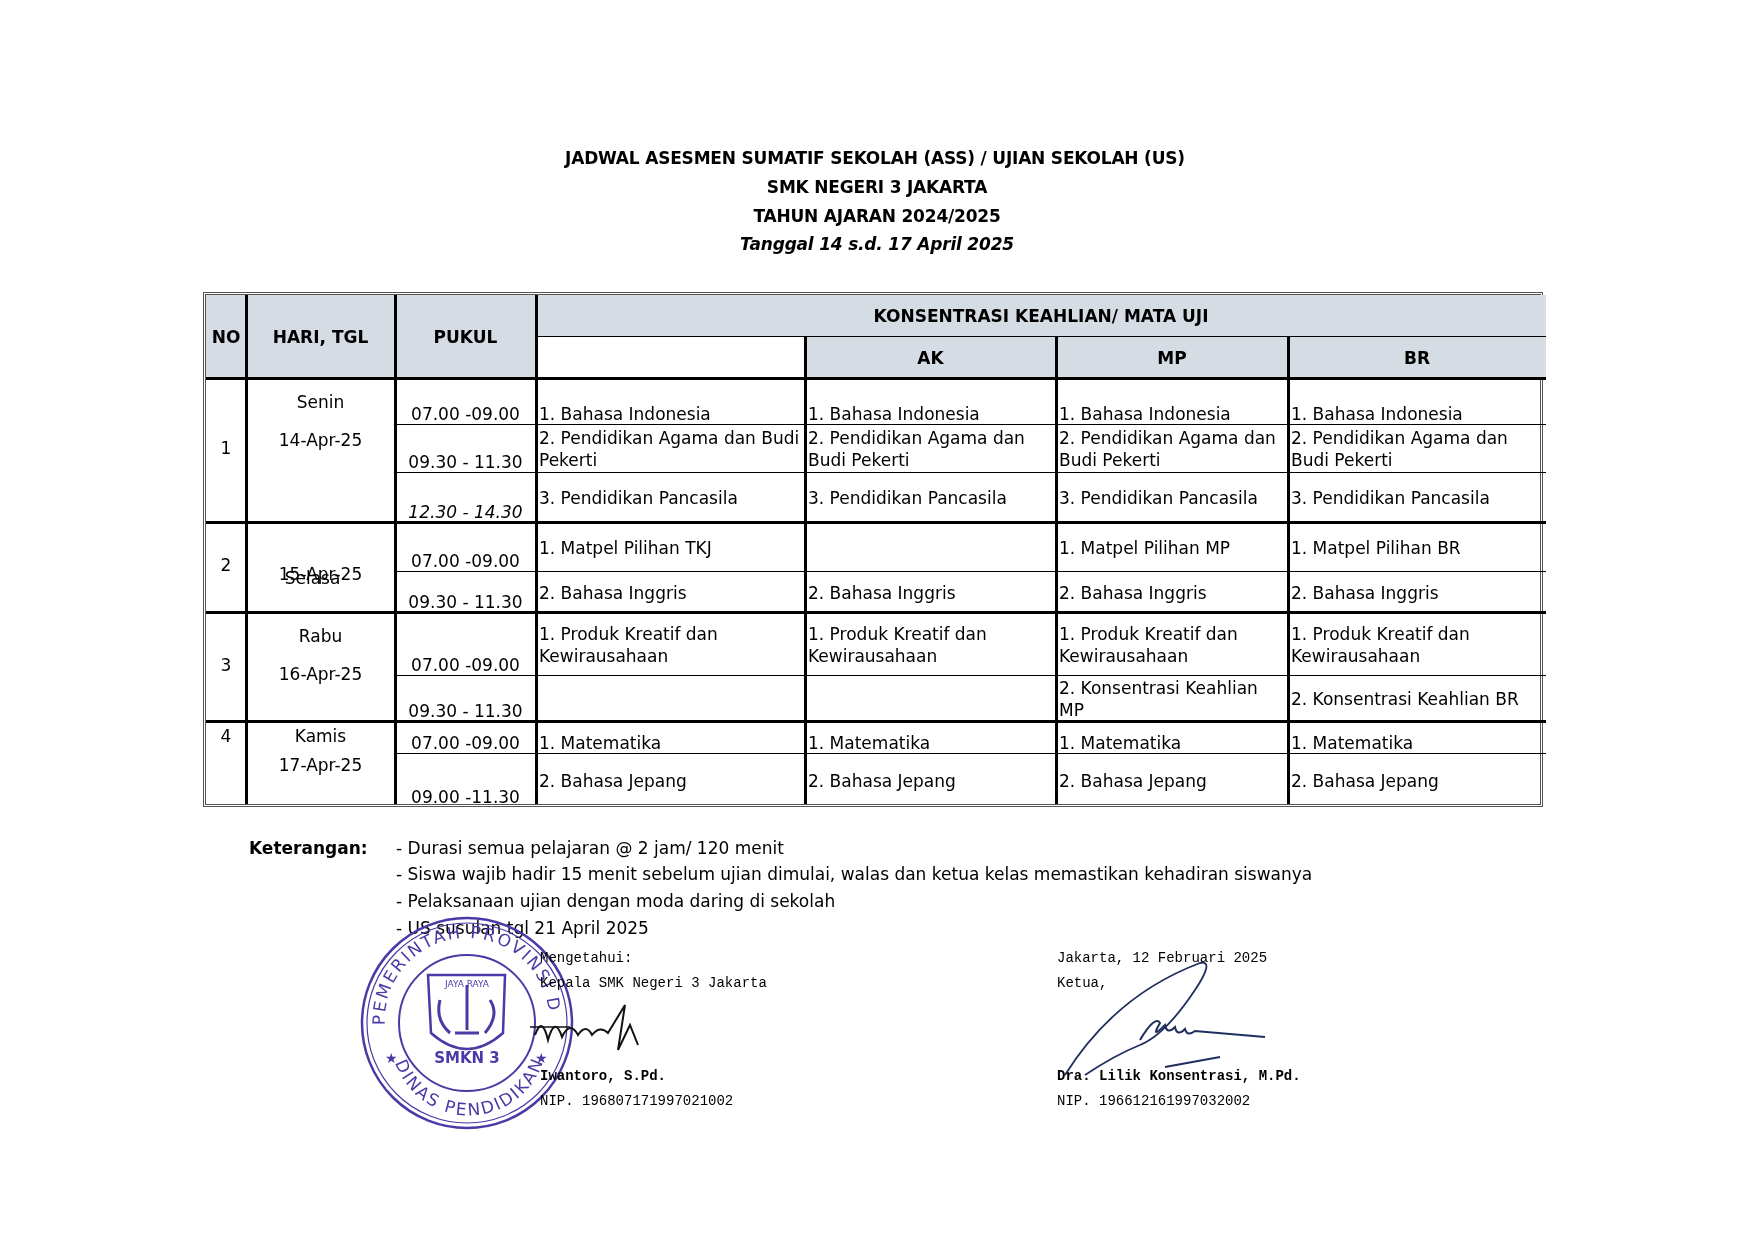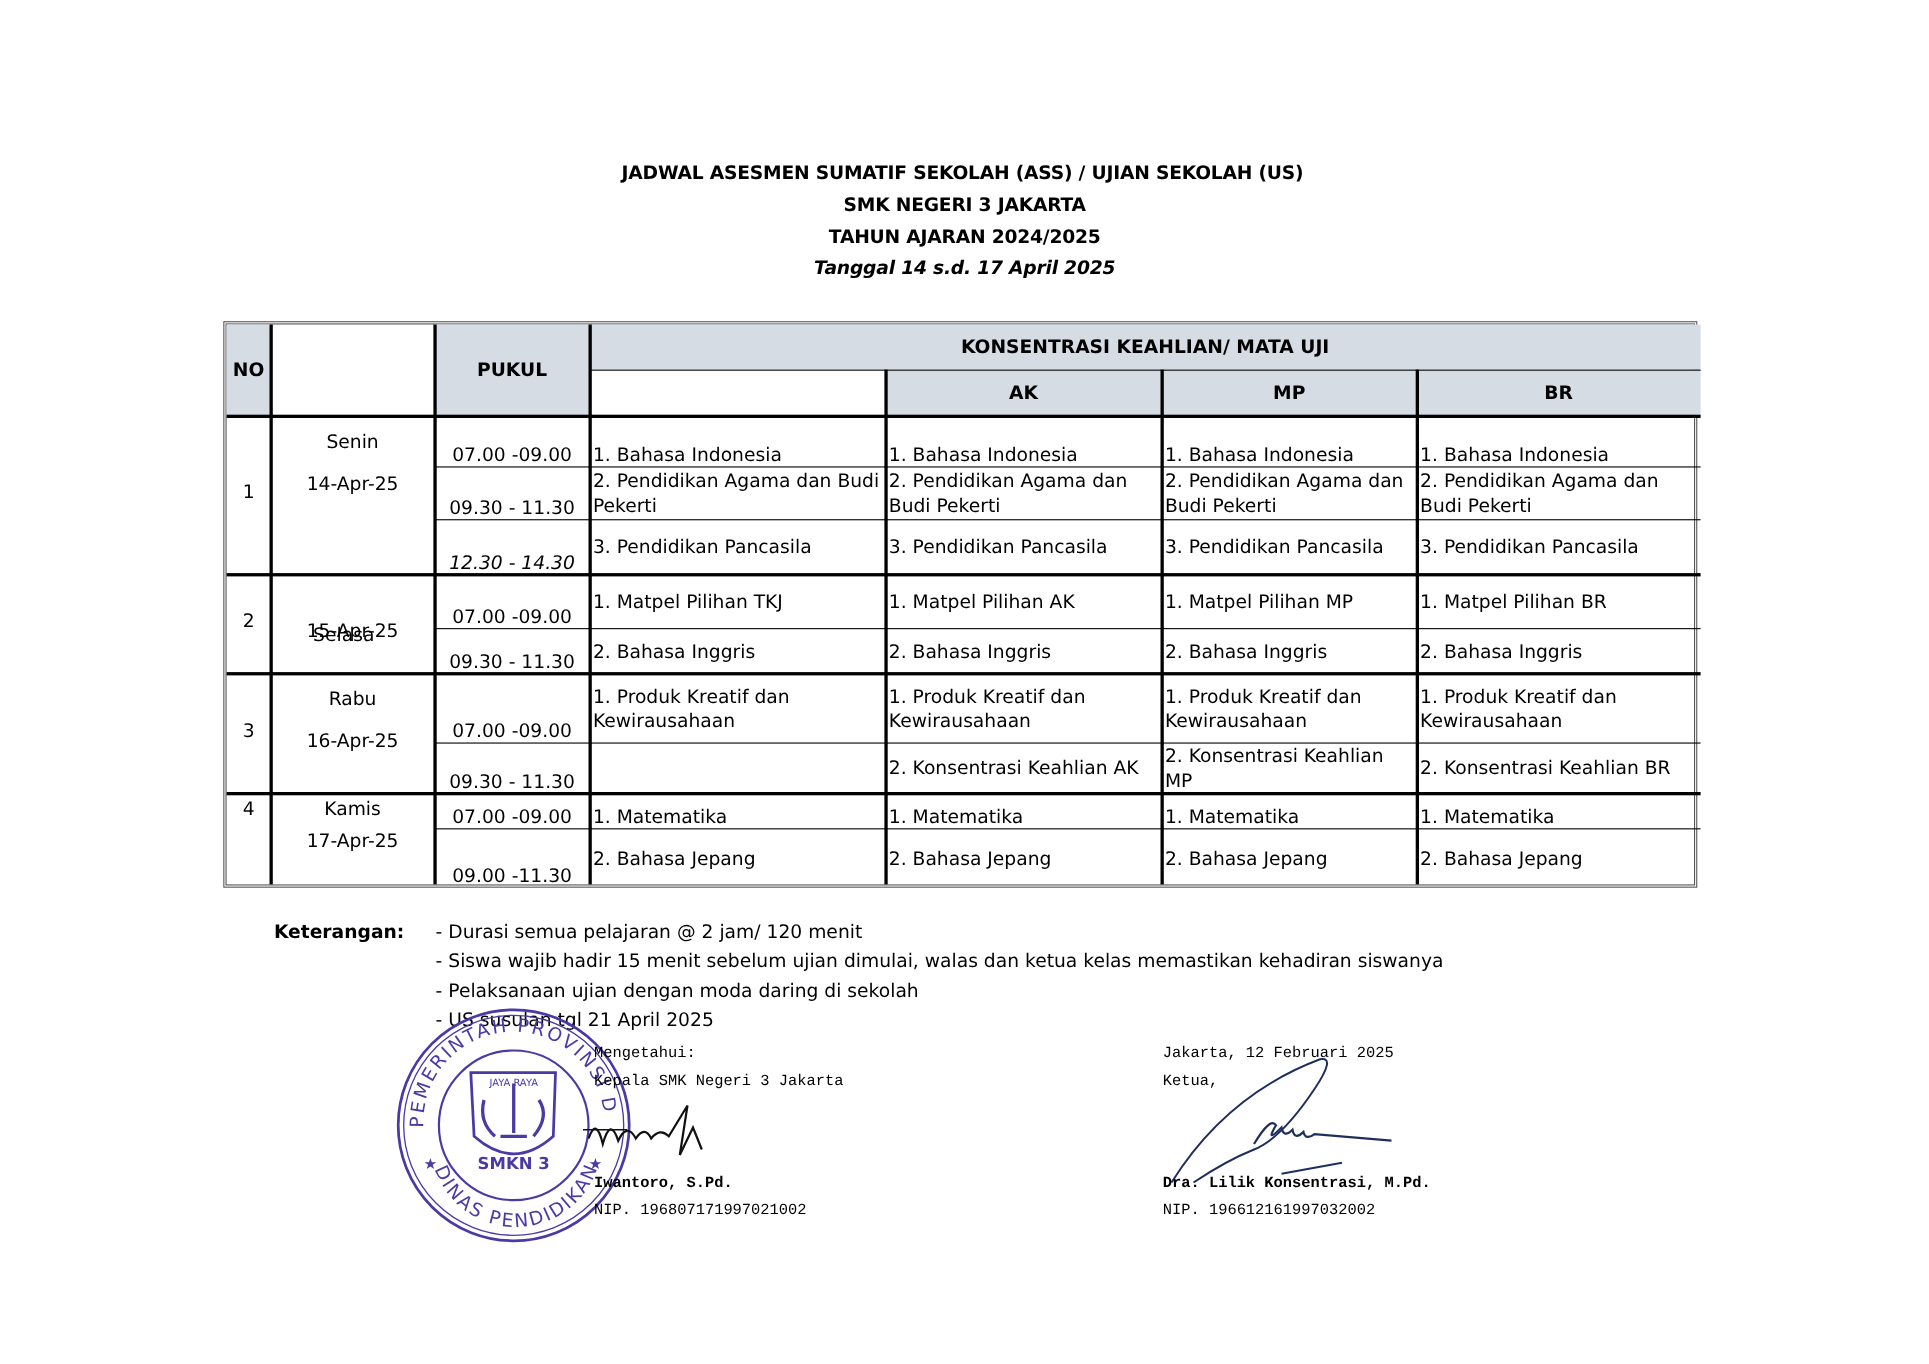--- a/index.html
+++ b/index.html
@@ -35,20 +35,21 @@
 </head>
 <body>
 
 <div class="title t1">JADWAL ASESMEN SUMATIF SEKOLAH (ASS)  / UJIAN SEKOLAH (US)</div>
 <div class="title t2">SMK NEGERI 3 JAKARTA</div>
 <div class="title t3">TAHUN AJARAN 2024/2025</div>
 <div class="title t4">Tanggal 14  s.d. 17 April 2025</div>
 
 <div class="tbl" id="tbl">
     <div class="cell hdr" style="left: 0px; top: 0px; width: 40px; height: 84px;">NO</div>
+    <div class="cell hdr" style="left: 40px; top: 0px; width: 149px; height: 84px;">HARI, TGL</div>
     <div class="cell hdr" style="left: 189px; top: 0px; width: 141px; height: 84px;">PUKUL</div>
     <div class="cell hdr" style="left: 330px; top: 0px; width: 1010px; height: 41px;">KONSENTRASI KEAHLIAN/ MATA UJI</div>
     <div class="cell hdr" style="left: 599px; top: 41px; width: 251px; height: 43px;">AK</div>
     <div class="cell hdr" style="left: 850px; top: 41px; width: 232px; height: 43px;">MP</div>
     <div class="cell hdr" style="left: 1082px; top: 41px; width: 258px; height: 43px;">BR</div>
     <div class="cell no" style="left: 0px; top: 84px; width: 40px; height: 144px; padding-top: 58px;">1</div>
     <div class="cell day" style="left: 40px; top: 96px; width: 149px; height: 22px;">Senin</div>
     <div class="cell day" style="left: 40px; top: 134px; width: 149px; height: 22px;">14-Apr-25</div>
     <div class="cell time" style="left: 189px; top: 84px; width: 141px; height: 46px;">07.00 -09.00</div>
     <div class="cell subj" style="left: 330px; top: 84px; width: 269px; height: 46px; align-items: flex-end;">1. Bahasa Indonesia</div>
@@ -66,41 +67,39 @@
     <div class="cell subj" style="left: 330px; top: 178px; width: 269px; height: 50px;">3. Pendidikan Pancasila</div>
     <div class="cell subj" style="left: 599px; top: 178px; width: 251px; height: 50px;">3. Pendidikan Pancasila</div>
     <div class="cell subj" style="left: 850px; top: 178px; width: 232px; height: 50px;">3. Pendidikan Pancasila</div>
     <div class="cell subj" style="left: 1082px; top: 178px; width: 258px; height: 50px;">3. Pendidikan Pancasila</div>
     <div class="hl" style="left: 0px; top: 226px; width: 1340px;"></div>
     <div class="cell no" style="left: 0px; top: 228px; width: 40px; height: 90px; padding-top: 31px;">2</div>
     <div class="cell day" style="left: 32px; top: 240px; width: 149px; height: 22px; margin-top: 32px;">Selasa</div>
     <div class="cell day" style="left: 40px; top: 268px; width: 149px; height: 22px;">15-Apr-25</div>
     <div class="cell time" style="left: 189px; top: 228px; width: 141px; height: 49px;">07.00 -09.00</div>
     <div class="cell subj" style="left: 330px; top: 228px; width: 269px; height: 49px;">1. Matpel Pilihan TKJ</div>
-    <div class="cell subj" style="left: 599px; top: 228px; width: 251px; height: 49px;">1. Matpel Pilihan AK</div>
     <div class="cell subj" style="left: 850px; top: 228px; width: 232px; height: 49px;">1. Matpel Pilihan MP</div>
     <div class="cell subj" style="left: 1082px; top: 228px; width: 258px; height: 49px;">1. Matpel Pilihan BR</div>
     <div class="hl-thin" style="left: 189px; top: 276px; width: 1151px;"></div>
     <div class="cell time" style="left: 189px; top: 277px; width: 141px; height: 41px;">09.30 - 11.30</div>
     <div class="cell subj" style="left: 330px; top: 277px; width: 269px; height: 41px;">2. Bahasa Inggris</div>
     <div class="cell subj" style="left: 599px; top: 277px; width: 251px; height: 41px;">2. Bahasa Inggris</div>
     <div class="cell subj" style="left: 850px; top: 277px; width: 232px; height: 41px;">2. Bahasa Inggris</div>
     <div class="cell subj" style="left: 1082px; top: 277px; width: 258px; height: 41px;">2. Bahasa Inggris</div>
     <div class="hl" style="left: 0px; top: 316px; width: 1340px;"></div>
     <div class="cell no" style="left: 0px; top: 318px; width: 40px; height: 109px; padding-top: 40.5px;">3</div>
     <div class="cell day" style="left: 40px; top: 330px; width: 149px; height: 22px;">Rabu</div>
     <div class="cell day" style="left: 40px; top: 368px; width: 149px; height: 22px;">16-Apr-25</div>
     <div class="cell time" style="left: 189px; top: 318px; width: 141px; height: 63px;">07.00 -09.00</div>
     <div class="cell subj" style="left: 330px; top: 318px; width: 269px; height: 63px;">1. Produk Kreatif dan Kewirausahaan</div>
     <div class="cell subj" style="left: 599px; top: 318px; width: 251px; height: 63px;">1. Produk Kreatif dan Kewirausahaan</div>
     <div class="cell subj" style="left: 850px; top: 318px; width: 232px; height: 63px;">1. Produk Kreatif dan Kewirausahaan</div>
     <div class="cell subj" style="left: 1082px; top: 318px; width: 258px; height: 63px;">1. Produk Kreatif dan Kewirausahaan</div>
     <div class="hl-thin" style="left: 189px; top: 380px; width: 1151px;"></div>
     <div class="cell time" style="left: 189px; top: 381px; width: 141px; height: 46px;">09.30 - 11.30</div>
-    <div class="cell subj" style="left: 599px; top: 381px; width: 251px; height: 46px;">2. Konsentrasi Keahlian AK</div>
     <div class="cell subj" style="left: 850px; top: 381px; width: 232px; height: 46px;">2. Konsentrasi Keahlian MP</div>
     <div class="cell subj" style="left: 1082px; top: 381px; width: 258px; height: 46px;">2. Konsentrasi Keahlian BR</div>
     <div class="hl" style="left: 0px; top: 425px; width: 1340px;"></div>
     <div class="cell no" style="left: 0px; top: 427px; width: 40px; height: 86px; padding-top: 3px;">4</div>
     <div class="cell day" style="left: 40px; top: 430px; width: 149px; height: 22px;">Kamis</div>
     <div class="cell day" style="left: 40px; top: 459px; width: 149px; height: 22px;">17-Apr-25</div>
     <div class="cell time" style="left: 189px; top: 427px; width: 141px; height: 32px;">07.00 -09.00</div>
     <div class="cell subj" style="left: 330px; top: 427px; width: 269px; height: 32px; align-items: flex-end;">1. Matematika</div>
     <div class="cell subj" style="left: 599px; top: 427px; width: 251px; height: 32px; align-items: flex-end;">1. Matematika</div>
     <div class="cell subj" style="left: 850px; top: 427px; width: 232px; height: 32px; align-items: flex-end;">1. Matematika</div>

